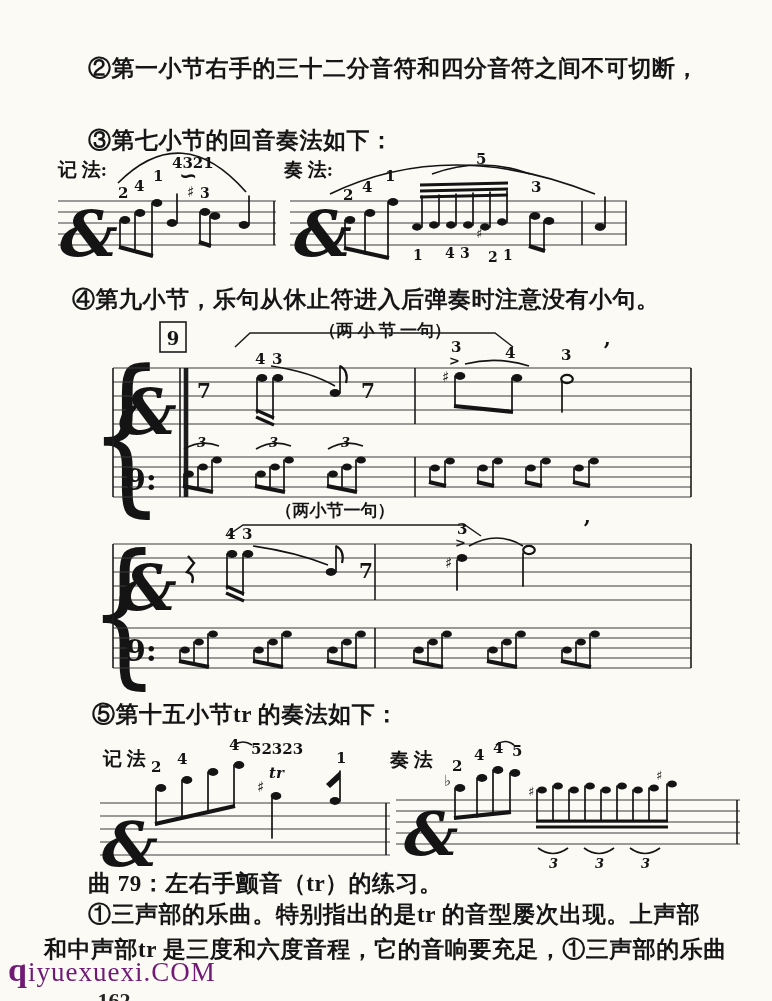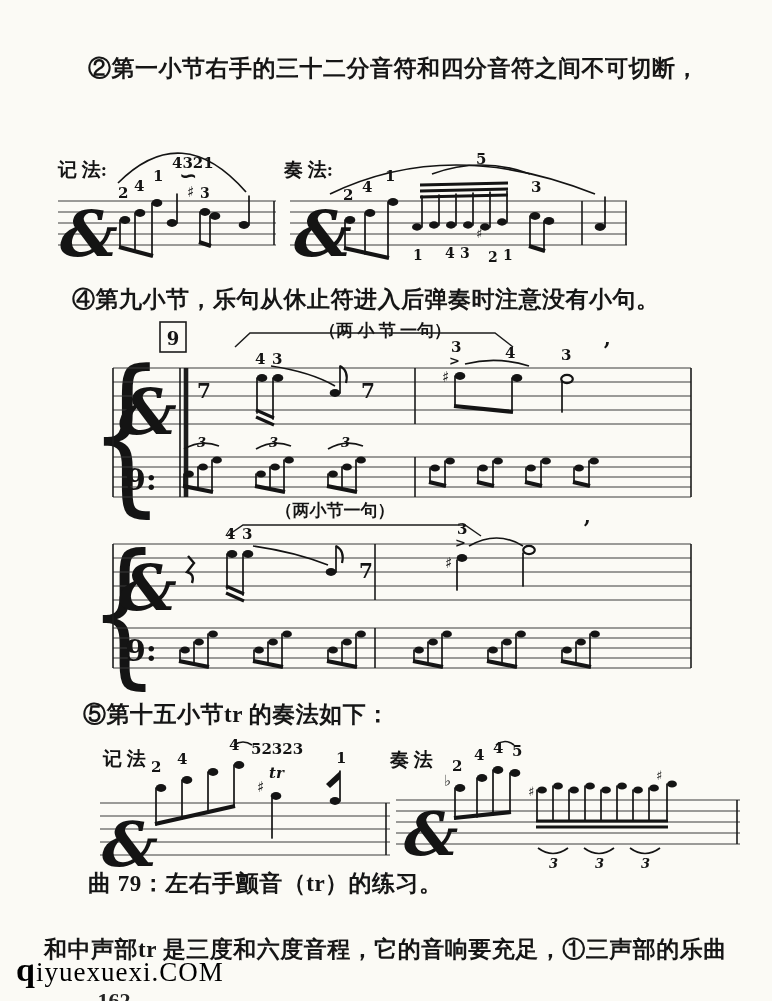--- a/index.html
+++ b/index.html
@@ -38,23 +38,25 @@
   #watermark .wm-q{font-size:34px;font-weight:700;}
   #watermark .wm-rest{font-size:27px;font-weight:400;}
   #pagenum{position:absolute;left:70px;top:988px;width:130px;text-align:left;z-index:2;font-size:22px;color:#242424;font-weight:600;}
 </style>
 </head>
 <body>
 
 <div id="page" style="background: rgb(251, 250, 245);">
 
   <div class="line" style="left:88px;top:53px">②第一小节右手的三十二分音符和四分音符之间不可切断，</div>
+  <div class="line" style="left:88px;top:125px">③第七小节的回音奏法如下：</div>
   <div class="line" style="left:72px;top:284px">④第九小节，乐句从休止符进入后弹奏时注意没有小句。</div>
-  <div class="line" style="left:83px;top:699px">⑤第十五小节tr 的奏法如下：</div>
+  <div class="line" style="left:92px;top:699px">⑤第十五小节tr 的奏法如下：</div>
   <div class="line" style="left:88px;top:868px">曲 79：左右手颤音（tr）的练习。</div>
+  <div class="line" style="left:88px;top:899px">①三声部的乐曲。特别指出的是tr 的音型屡次出现。上声部</div>
   <div class="line" style="left:44px;top:934px">和中声部tr 是三度和六度音程，它的音响要充足，①三声部的乐曲</div>
 
   <svg style="left:48px;top:150px" width="230" height="135" viewBox="0 0 230 135">
     <text class="mlabel" x="10" y="26">记 法:</text>
     <g>
       <line class="sl" x1="10" y1="51" x2="228" y2="51"></line>
         <line class="sl" x1="10" y1="62" x2="228" y2="62"></line>
       <line class="sl" x1="10" y1="73" x2="228" y2="73"></line>
         <line class="sl" x1="10" y1="84" x2="228" y2="84"></line>
       <line class="sl" x1="10" y1="95" x2="228" y2="95"></line>
@@ -505,18 +507,18 @@
       <path class="slur" d="M 150,130 Q 165,141 180,130"></path>
         <path class="slur" d="M 196,130 Q 211,141 226,130"></path>
         <path class="slur" d="M 242,130 Q 257,141 272,130"></path>
       <text class="trip" x="161" y="150">3</text>
       <text class="trip" x="207" y="150">3</text>
       <text class="trip" x="253" y="150">3</text>
     </g>
     <line class="bar" x1="349" y1="82" x2="349" y2="126"></line>
   </svg>
 
-  <div id="watermark" style="color: #000000; margin-left: 8px;">
+  <div id="watermark" style="color: #701a75;">
     <span class="wm-q">q</span><span class="wm-rest">iyuexuexi</span><span class="wm-rest">.COM</span>
   </div>
   <div id="pagenum">— 162 —</div>
 
 </div>
 
 </body></html>

